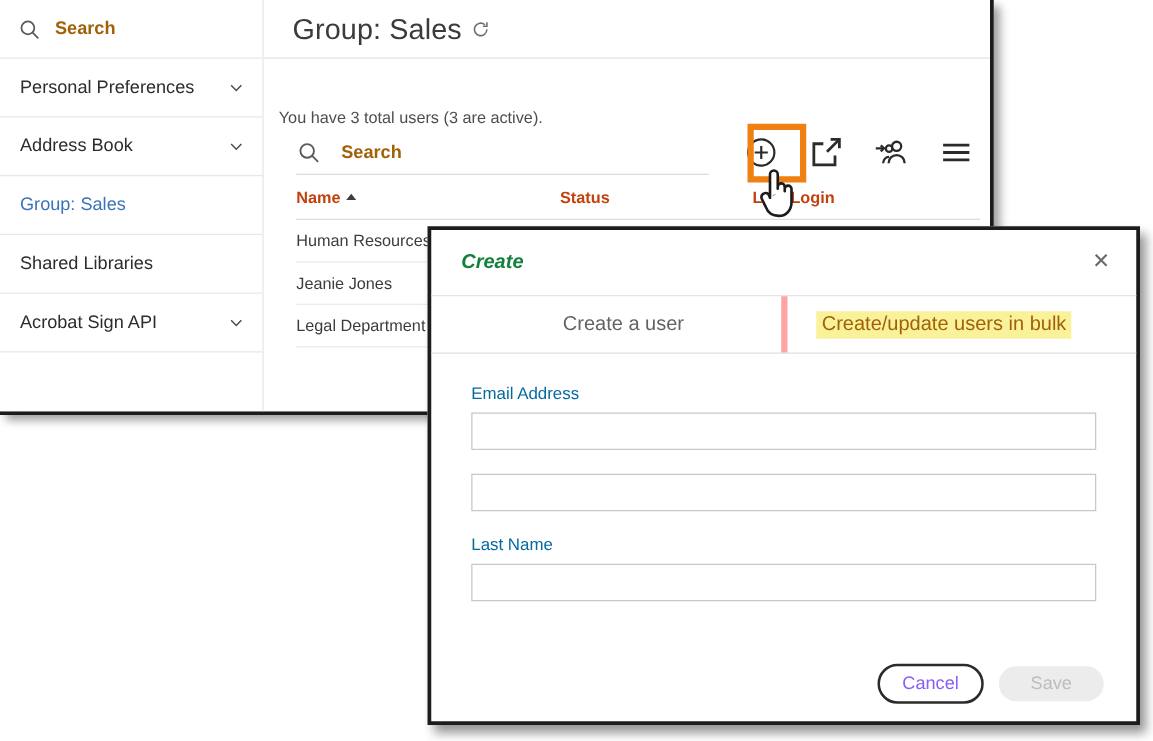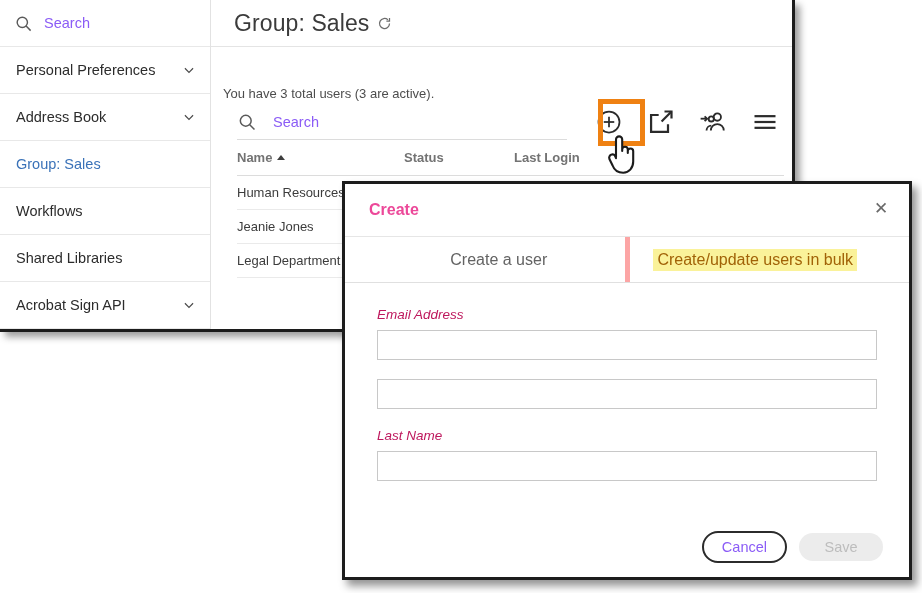--- a/index.html
+++ b/index.html
@@ -63,22 +63,23 @@
     color: #4a4a4a;
   }
   .search-ico {
     flex: 0 0 auto;
     width: 19px;
     height: 19px;
     margin-right: 11px;
     color: #5a5a5a;
   }
   .search-ph {
-    color: #8b5cf6;
+    color: #a16207;
     font-size: 14.5px;
+    font-weight: bold;
   }
 
   
   #main {
     position: absolute;
     left: 211px;
     top: 0;
     right: 0;
     height: 332px;
     background: #ffffff;
@@ -155,23 +156,24 @@
   #user-table {
     position: absolute;
     left: 26px;
     top: 150px;
     right: 8px;
   }
   #table-head {
     display: flex;
     font-size: 13px;
     font-weight: bold;
-    color: #737373;
+    color: #c2410c;
     padding-bottom: 10px;
     border-bottom: 1px solid #dcdcdc;
+    gap: 44px;
   }
   .col-name { width: 167px; }
   .col-email { width: 215px; }
   .col-status { width: 110px; }
   .col-login { width: 110px; }
   .sort-caret {
     display: inline-block;
     margin-left: 5px;
     width: 0; height: 0;
     border-left: 4px solid transparent;
@@ -214,22 +216,23 @@
   #dialog-header {
     height: 52px;
     display: flex;
     align-items: center;
     padding: 0 20px 0 24px;
     box-sizing: border-box;
   }
   #dialog-title {
     font-size: 16px;
     font-weight: bold;
-    color: #ec4899;
+    color: #15803d;
     flex: 1 1 auto;
+    font-style: italic;
   }
   #close-icon {
     width: 16px;
     height: 16px;
     color: #6a6a6a;
     font-size: 17px;
     line-height: 14px;
     text-align: center;
   }
   #tabs {
@@ -253,23 +256,22 @@
   .tab-hl {
     background: #faf29a;
     padding: 2px 4px;
     color: #a16207;
   }
   #form-area {
     padding: 24px 32px 0 32px;
   }
   .field-label {
     font-size: 13.5px;
-    color: #be185d;
+    color: #0369a1;
     margin-bottom: 8px;
-    font-style: italic;
   }
   .field-input {
     width: 100%;
     height: 30px;
     border: 1px solid #c8c8c8;
     box-sizing: border-box;
     background: #ffffff;
     margin-bottom: 19px;
     font-size: 13px;
     padding: 0 8px;
@@ -340,23 +342,20 @@
         <svg viewBox="0 0 24 24" fill="none" stroke="currentColor" stroke-width="2">
             <polyline points="5,9 12,16 19,9"></polyline>
           </svg>
       </span>
     </div>
 
     <div class="side-row active">
       <span class="side-label">Group: Sales</span>
     </div>
 
-    <div class="side-row">
-      <span class="side-label">Workflows</span>
-    </div>
 
     <div class="side-row">
       <span class="side-label">Shared Libraries</span>
     </div>
 
     <div class="side-row">
       <span class="side-label">Acrobat Sign API</span>
       <span class="chev">
         <svg viewBox="0 0 24 24" fill="none" stroke="currentColor" stroke-width="2">
             <polyline points="5,9 12,16 19,9"></polyline>

